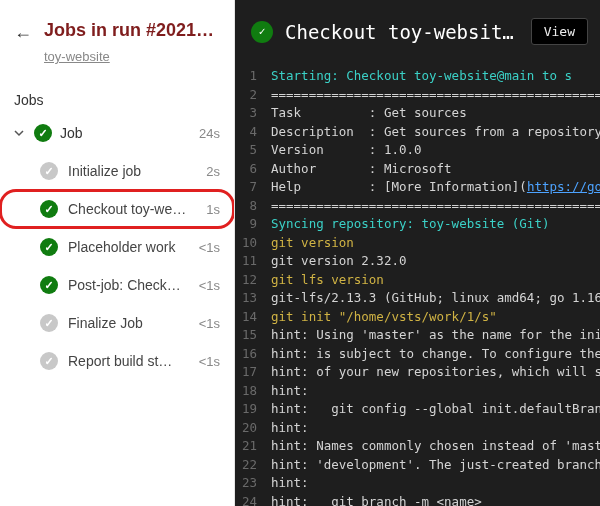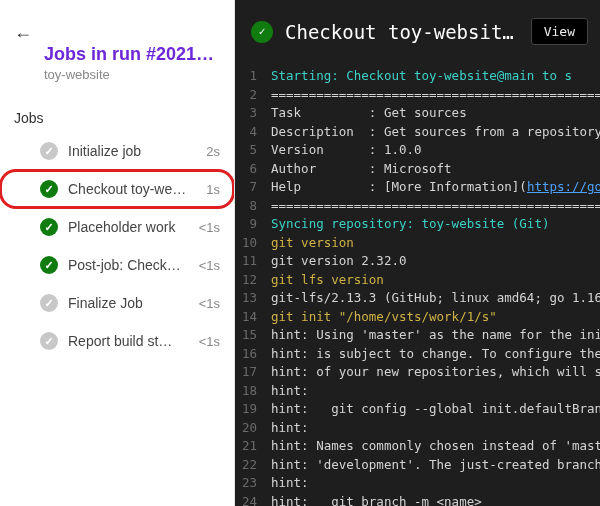--- a/index.html
+++ b/index.html
@@ -1,22 +1,22 @@
 <!DOCTYPE html>
 <html><head>
 <meta charset="utf-8">
 <style>
 * { box-sizing: border-box; margin: 0; padding: 0; }
 body { font-family: -apple-system, "Segoe UI", sans-serif; width: 600px; height: 506px; overflow: hidden; display: flex; }
 .left-panel { width: 235px; height: 506px; background: #fff; border-right: 1px solid #e5e5e5; display: flex; flex-direction: column; overflow: hidden; }
 .header { padding: 20px 14px 8px 14px; display: flex; align-items: flex-start; gap: 12px; }
 .back-arrow { font-size: 18px; color: #333; margin-top: 2px; cursor: pointer; }
 .header-text { flex: 1; overflow: hidden; }
-.title { font-size: 18px; font-weight: 600; color: #6d28d9; white-space: nowrap; overflow: hidden; text-overflow: ellipsis; margin-top: 24px; }
-.subtitle { font-size: 13px; color: #888; margin-top: 2px; }
+.title { font-size: 18px; font-weight: 600; color: #7f1d1d; white-space: nowrap; overflow: hidden; text-overflow: ellipsis; }
+.subtitle { font-size: 13px; color: #888; margin-top: 8px; text-decoration: underline; }
 .jobs-label { padding: 20px 14px 6px 14px; font-size: 14px; color: #333; }
 .job-header-row { display: flex; align-items: center; padding: 10px 14px 10px 12px; gap: 8px; cursor: pointer; }
 .chevron { width: 14px; display: inline-flex; justify-content: center; color: #555; }
 .status-icon { width: 18px; height: 18px; border-radius: 50%; display: inline-flex; align-items: center; justify-content: center; flex-shrink: 0; }
 .status-success { background: #107c10; }
 .status-success::after { content: "✓"; color: #fff; font-size: 11px; font-weight: bold; }
 .status-skipped { background: #c8c8c8; }
 .status-skipped::after { content: "✓"; color: #fff; font-size: 11px; font-weight: bold; }
 .job-name { font-size: 14px; color: #333; flex: 1; white-space: nowrap; overflow: hidden; text-overflow: ellipsis; }
 .job-time { font-size: 13px; color: #888; flex-shrink: 0; }
@@ -44,20 +44,30 @@
 <div class="left-panel">
   <div class="header">
     <span class="back-arrow">←</span>
     <div class="header-text">
       <div class="title">Jobs in run #20210…</div>
       <div class="subtitle">toy-website</div>
     </div>
   </div>
   <div class="jobs-label">Jobs</div>
 
+  <div class="job-header-row">
+    <span class="chevron">
+      <svg width="10" height="10" viewBox="0 0 10 10">
+          <path d="M1 3 L5 7 L9 3" stroke="#555" fill="none" stroke-width="1.5"></path>
+        </svg>
+    </span>
+    <span class="status-icon status-success"></span>
+    <span class="job-name">Job</span>
+    <span class="job-time">24s</span>
+  </div>
 
   <div class="step-list" id="steps">
       <div class="step">
         <span class="status-icon status-skipped"></span>
         <span class="step-name">Initialize job</span>
         <span class="job-time">2s</span>
       </div>
       <div class="step selected">
         <span class="status-icon status-success"></span>
         <span class="step-name">Checkout toy-we…</span>

